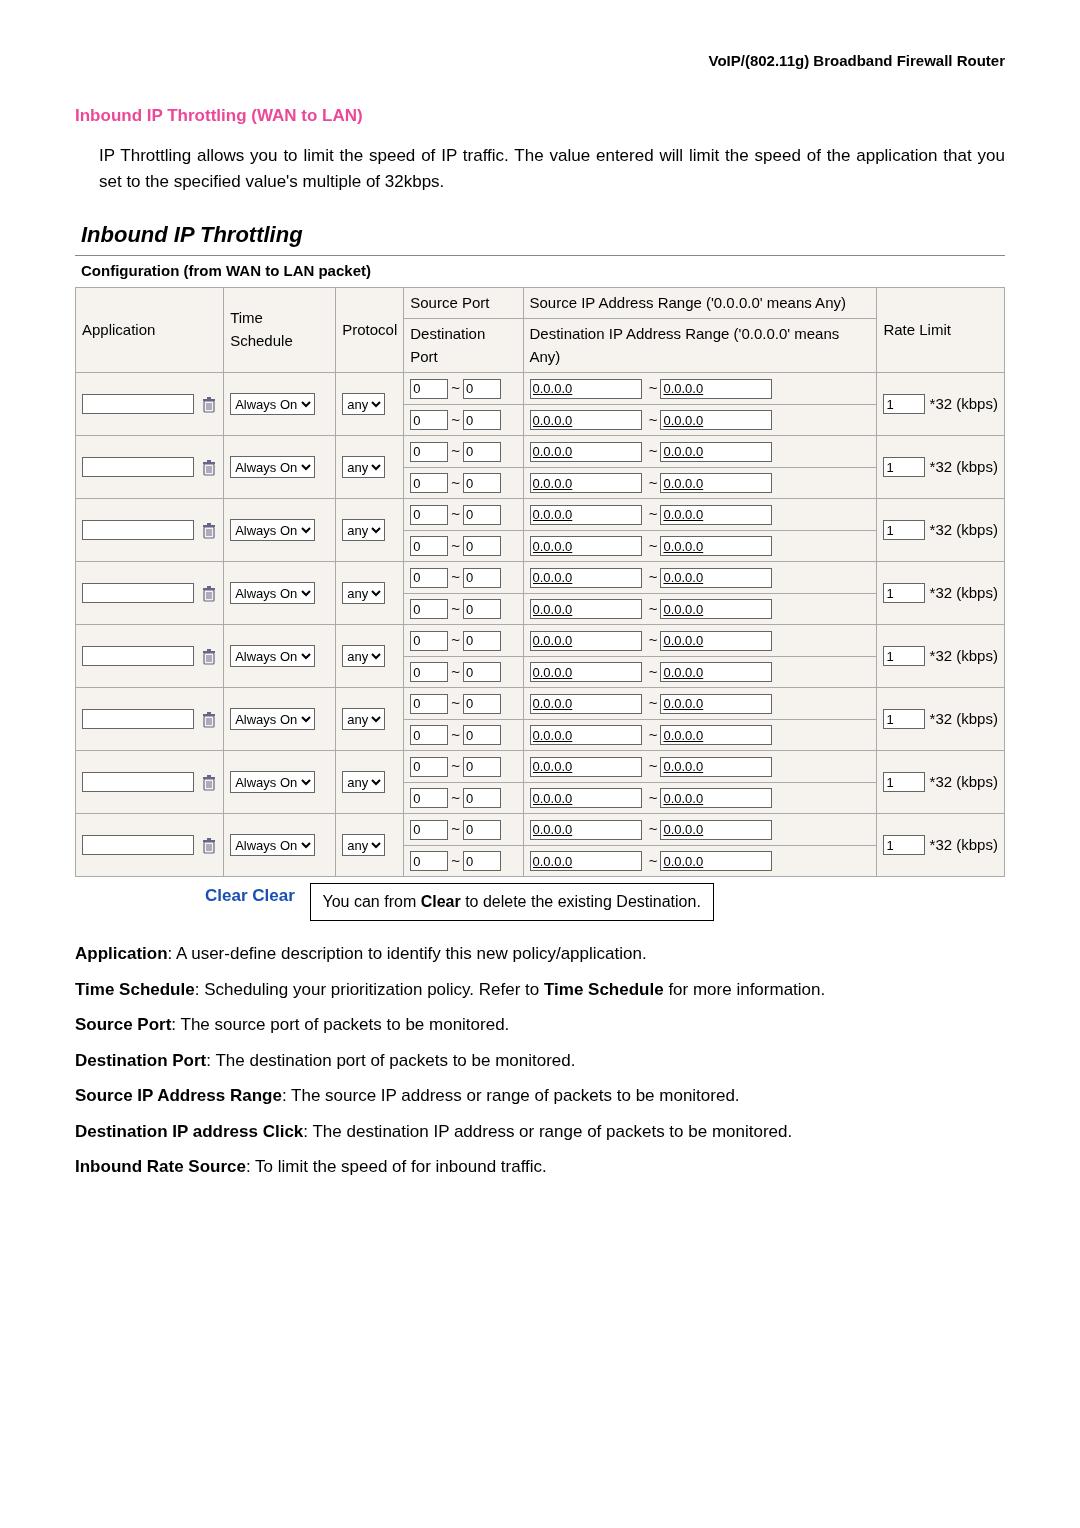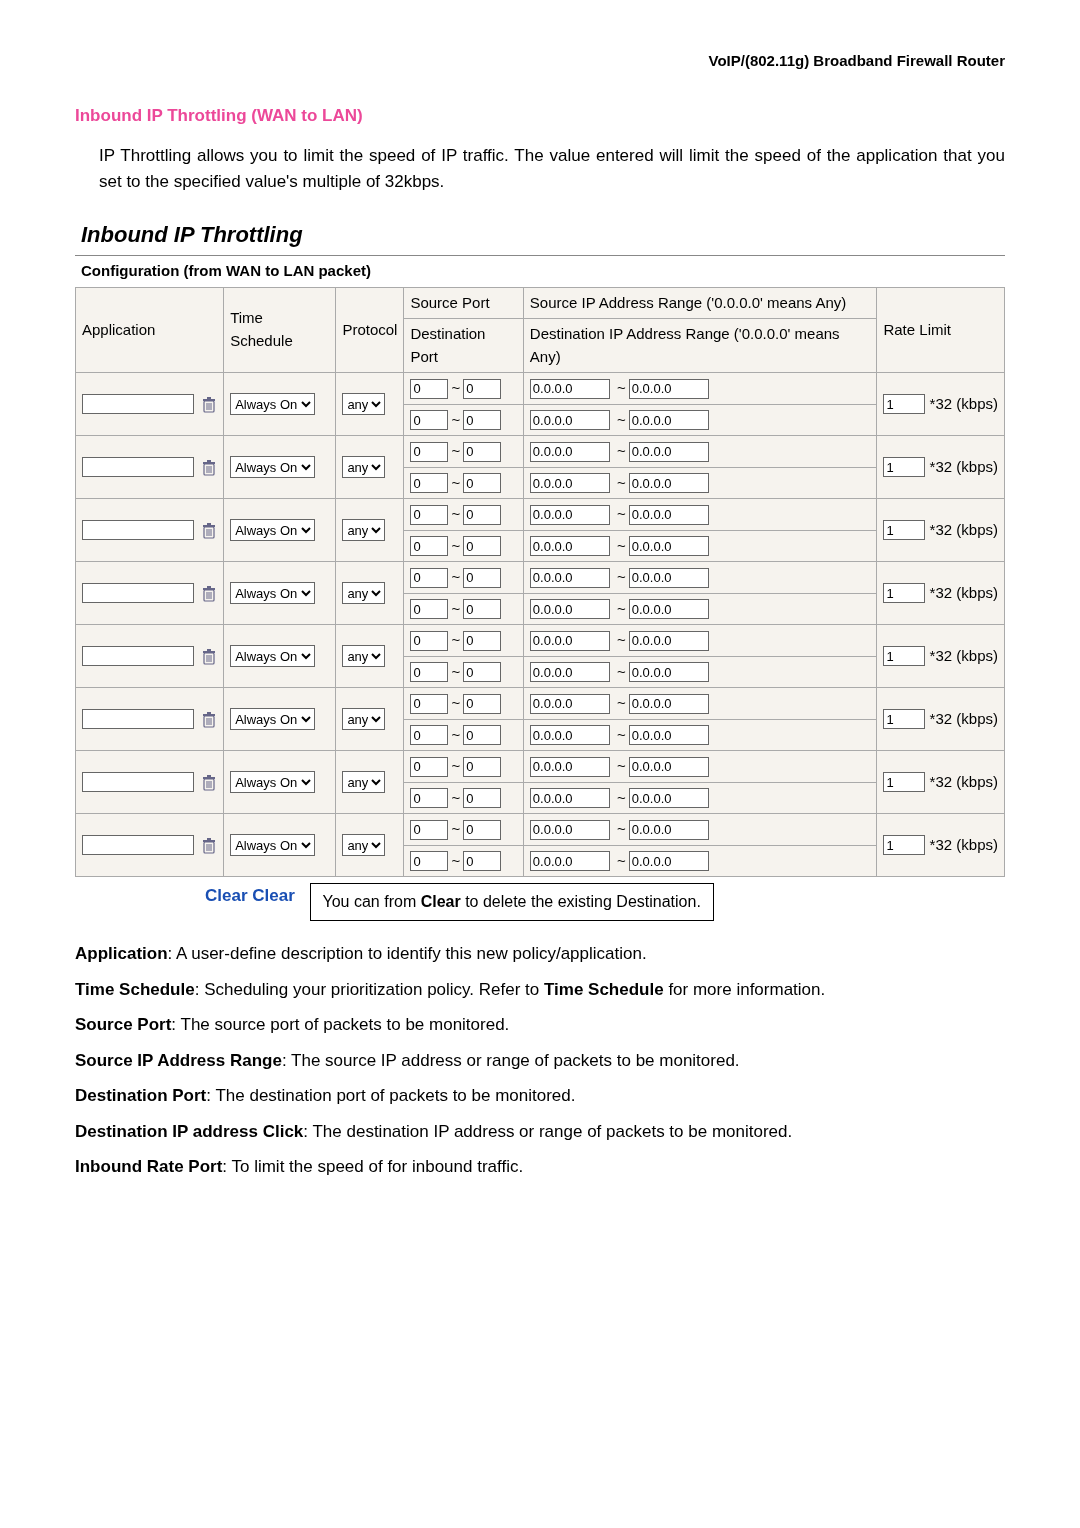--- a/index.html
+++ b/index.html
@@ -8,21 +8,21 @@
   .sec-heading { color: #ec4899; font-weight: bold; margin-bottom: 15px; font-size: 17px; }
   .para { text-align: justify; margin-bottom: 20px; margin-left: 24px; }
   .panel { margin: 10px 0 20px 0; }
   .panel-title { font-weight: bold; font-size: 22px; font-style: italic; padding: 4px 6px; border-bottom: 1px solid #888; }
   .panel-sub { font-weight: bold; padding: 4px 6px; font-size: 15px; }
   table.config-tbl { width: 100%; border-collapse: collapse; font-size: 15px; }
   table.config-tbl th, table.config-tbl td { border: 1px solid #aaa; padding: 4px 6px; vertical-align: middle; text-align: left; font-weight: normal; background: #f6f3ee; }
   table.config-tbl th { background: #f6f3ee; }
   .sub-row td { border-top: 1px solid #aaa; }
   input.tiny { width: 38px; height: 20px; font-size: 13px; border: 1px solid #666; background: #fff; padding: 0 2px; }
-  input.ip { width: 80px; height: 20px; font-size: 13px; border: 1px solid #666; background: #fff; padding: 0 2px; }
+  input.ip { width: 112px; height: 20px; font-size: 13px; border: 1px solid #666; background: #fff; padding: 0 2px; text-decoration: underline; }
   input.app { width: 112px; height: 20px; font-size: 13px; border: 1px solid #666; background: #fff; }
   input.rate { width: 42px; height: 20px; font-size: 13px; border: 1px solid #666; background: #fff; padding: 0 2px; }
   select.sel { height: 22px; font-size: 13px; border: 1px solid #666; background: #fff; }
   .tilde { padding: 0 3px; }
   .trash-icon { width: 16px; height: 18px; display: inline-block; position: relative; vertical-align: middle; margin-left: 3px; }
   .trash-icon svg { width: 16px; height: 18px; }
   .callout-row { margin-top: 6px; }
   .callout-box { border: 1px solid #000; display: inline-block; padding: 6px 12px; font-size: 16px; vertical-align: top; margin-left: 10px; }
   .callout-label { color: #1a4fb3; font-weight: bold; font-size: 17px; vertical-align: top; }
   .defs p { margin-bottom: 10px; text-align: justify; }
@@ -216,17 +216,17 @@
     <span class="callout-box">
       <span>You can from </span><b>Clear</b><span> to delete the existing Destination.</span>
     </span>
   </div>
 </div>
 
 <div class="defs" id="defs-block">
     <p><b>Application</b>: A user-define description to identify this new policy/application.</p>
     <p><b>Time Schedule</b>: Scheduling your prioritization policy.    Refer to <b>Time Schedule</b> for more information.</p>
     <p><b>Source Port</b>: The source port of packets to be monitored.</p>
+    <p><b>Destination Port</b>: The destination port of packets to be monitored.</p>
     <p><b>Source IP Address Range</b>: The source IP address or range of packets to be monitored.</p>
-    <p><b>Destination Port</b>: The destination port of packets to be monitored.</p>
     <p><b>Destination IP address Click</b>: The destination IP address or range of packets to be monitored.</p>
-    <p><b>Inbound Rate Port</b>: To limit the speed of for inbound traffic.</p>
+    <p><b>Inbound Rate Source</b>: To limit the speed of for inbound traffic.</p>
   </div>
 
 </body></html>

